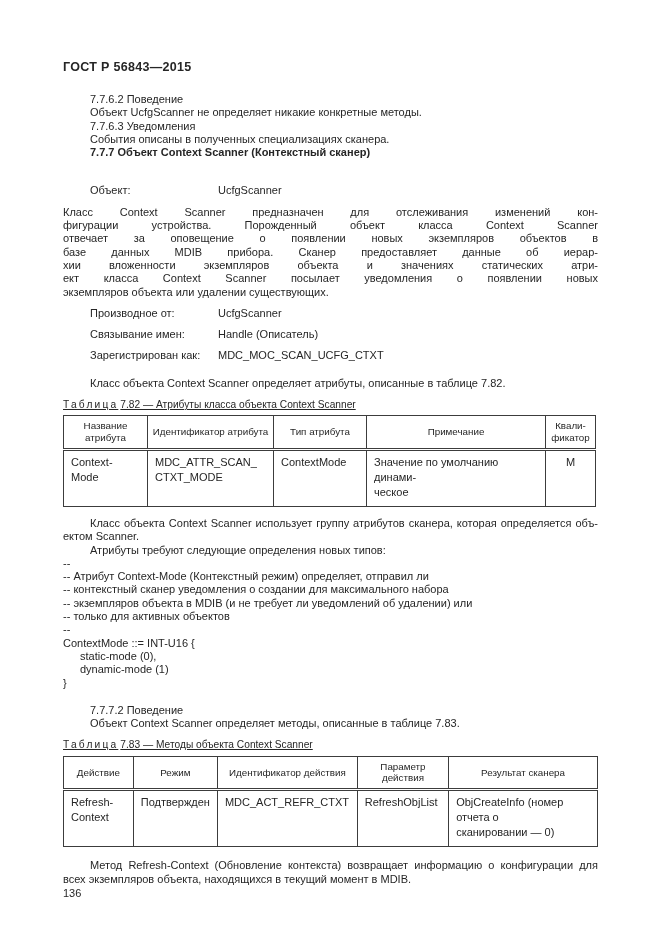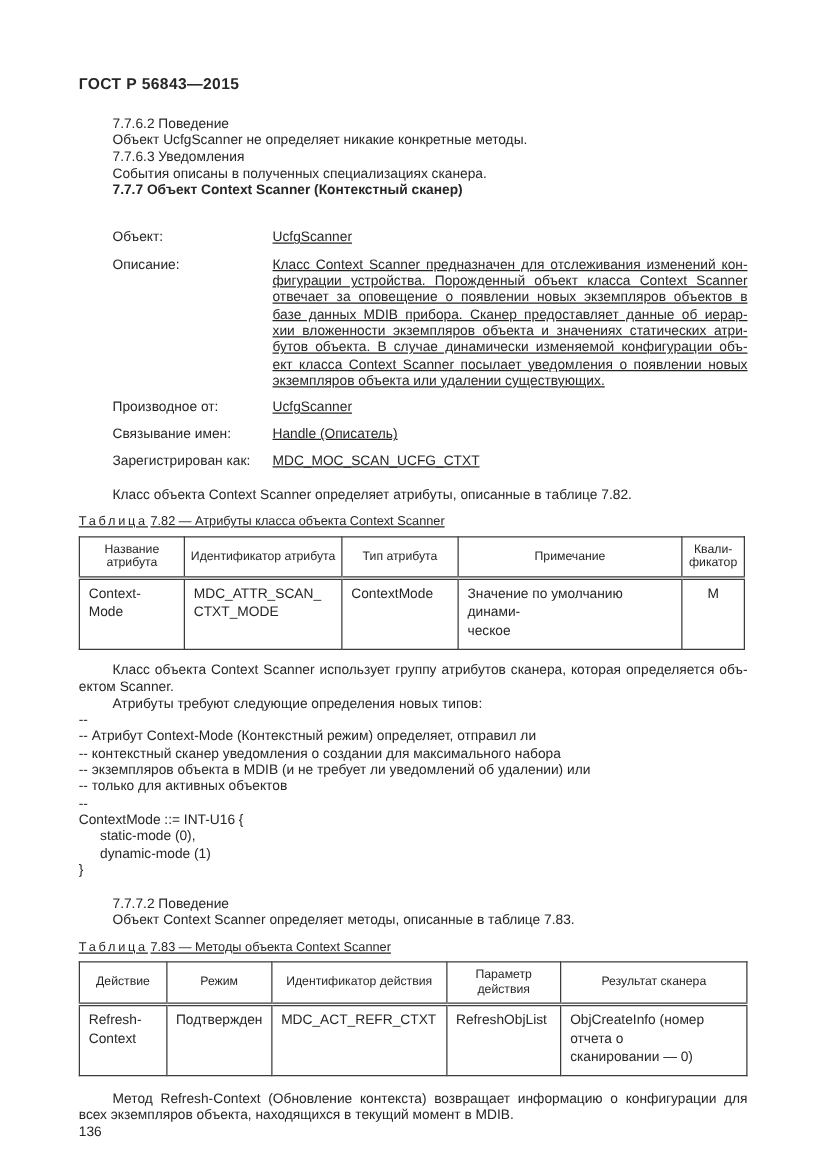--- a/index.html
+++ b/index.html
@@ -30,21 +30,21 @@
   }
   .ln { min-height: 13.3px; }
   .indent { text-indent: 27px; }
   .bold { font-weight: 700; }
   .fill { text-align: justify; text-align-last: justify; }
 
   
   #deflist { margin-top: 25px; }
   .dl-row { display: flex; margin-bottom: 8px; }
   .dl-label { flex: 0 0 155px; padding-left: 27px; box-sizing: border-box; }
-  .dl-value { flex: 1 1 auto; text-decoration: underline; }
+  .dl-value { flex: 1 1 auto; }
 
   #sect7771, #sect7772 { margin-top: 14px; }
 
   
   .tbl-caption { margin-top: 8px; margin-bottom: 4px; font-size: 10.2px; text-decoration: underline; }
   .cap-word { letter-spacing: 2.2px; }
   .cap-text { margin-left: 2px; }
   table.gost-table {
     border-collapse: collapse;
     table-layout: fixed;
@@ -95,28 +95,26 @@
       </div>
 
     <div id="deflist">
         <div class="dl-row">
           <div class="dl-label">Объект:</div>
           <div class="dl-value">
             <div class="ln">UcfgScanner</div>
           </div>
         </div>
         <div class="dl-row">
-          <div class="dl-label">Описание:</div>
           <div class="dl-value">
             <div class="ln fill">Класс Context Scanner предназначен для отслеживания изменений кон-</div>
             <div class="ln fill">фигурации устройства. Порожденный объект класса Context Scanner</div>
             <div class="ln fill">отвечает за оповещение о появлении новых экземпляров объектов в</div>
             <div class="ln fill">базе данных MDIB прибора. Сканер предоставляет данные об иерар-</div>
             <div class="ln fill">хии вложенности экземпляров объекта и значениях статических атри-</div>
-            <div class="ln fill">бутов объекта. В случае динамически изменяемой конфигурации объ-</div>
             <div class="ln fill">ект класса Context Scanner посылает уведомления о появлении новых</div>
             <div class="ln">экземпляров объекта или удалении существующих.</div>
           </div>
         </div>
         <div class="dl-row">
           <div class="dl-label">Производное от:</div>
           <div class="dl-value">
             <div class="ln">UcfgScanner</div>
           </div>
         </div>

